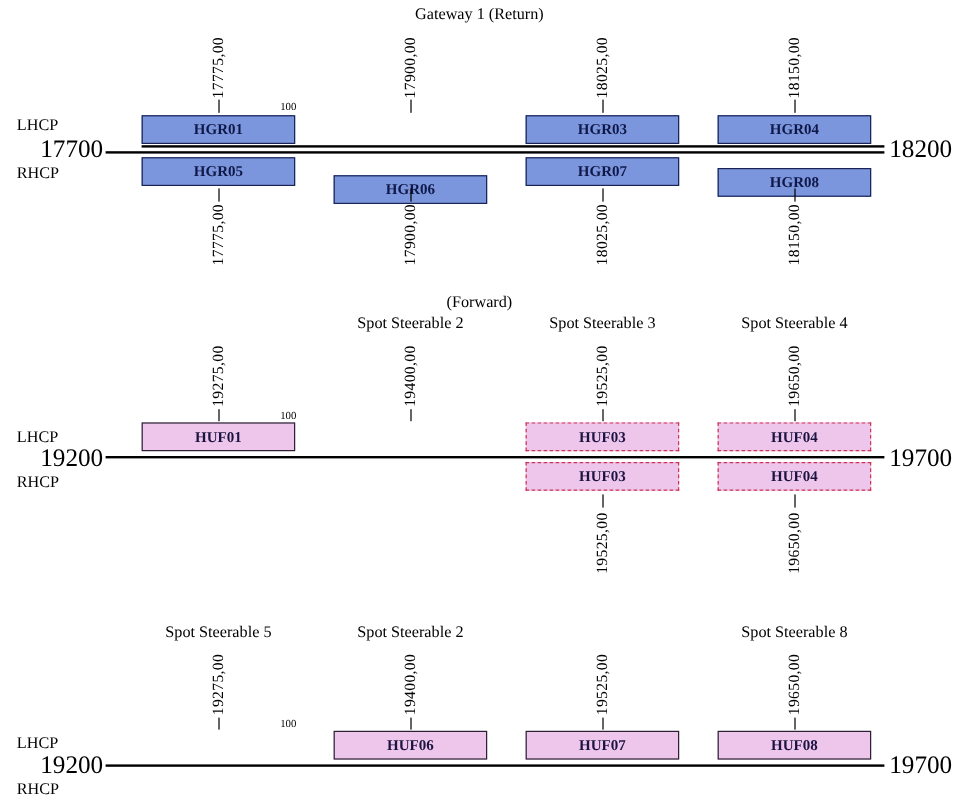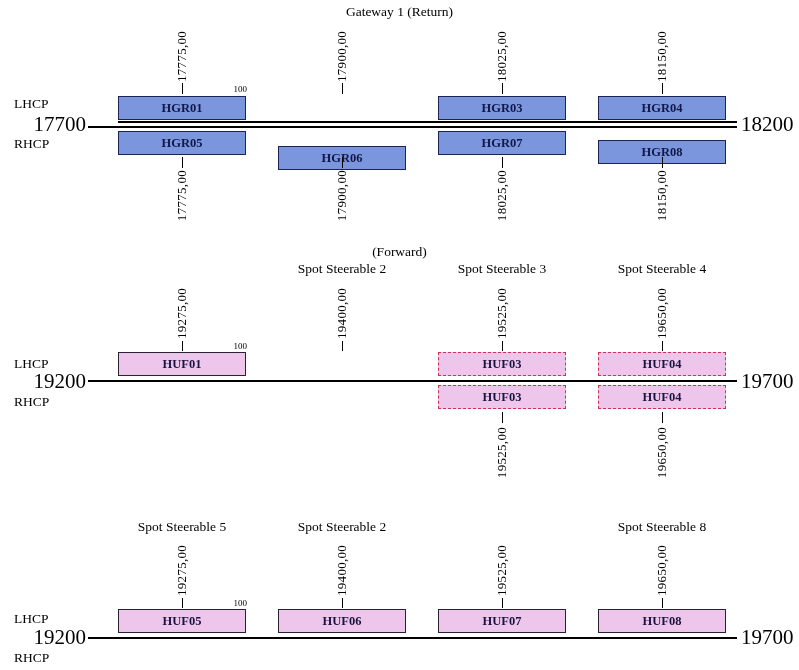--- a/index.html
+++ b/index.html
@@ -115,21 +115,20 @@
   <div class="abs vlabel vtop c1" style="top:561px">19400,00</div>
   <div class="abs vlabel vtop c2" style="top:561px">19525,00</div>
   <div class="abs vlabel vtop c3" style="top:561px">19650,00</div>
   <div class="abs tick c0" style="top:598px;height:10px"></div>
   <div class="abs tick c1" style="top:598px;height:10px"></div>
   <div class="abs tick c2" style="top:598px;height:10px"></div>
   <div class="abs tick c3" style="top:598px;height:10px"></div>
 
   <div class="abs bw c0" style="top:598px">100</div>
 
-  <div class="abs box pink c0" style="top:609px">HUF05</div>
   <div class="abs box pink c1" style="top:609px">HUF06</div>
   <div class="abs box pink c2" style="top:609px">HUF07</div>
   <div class="abs box pink c3" style="top:609px">HUF08</div>
 
   <div class="abs hline" style="left:88px;top:637px;width:649px"></div>
 
   <div class="abs pol" style="top:611px">LHCP</div>
   <div class="abs fmin" style="top:627px">19200</div>
   <div class="abs pol" style="top:650px">RHCP</div>
   <div class="abs fmax" style="top:627px">19700</div>

